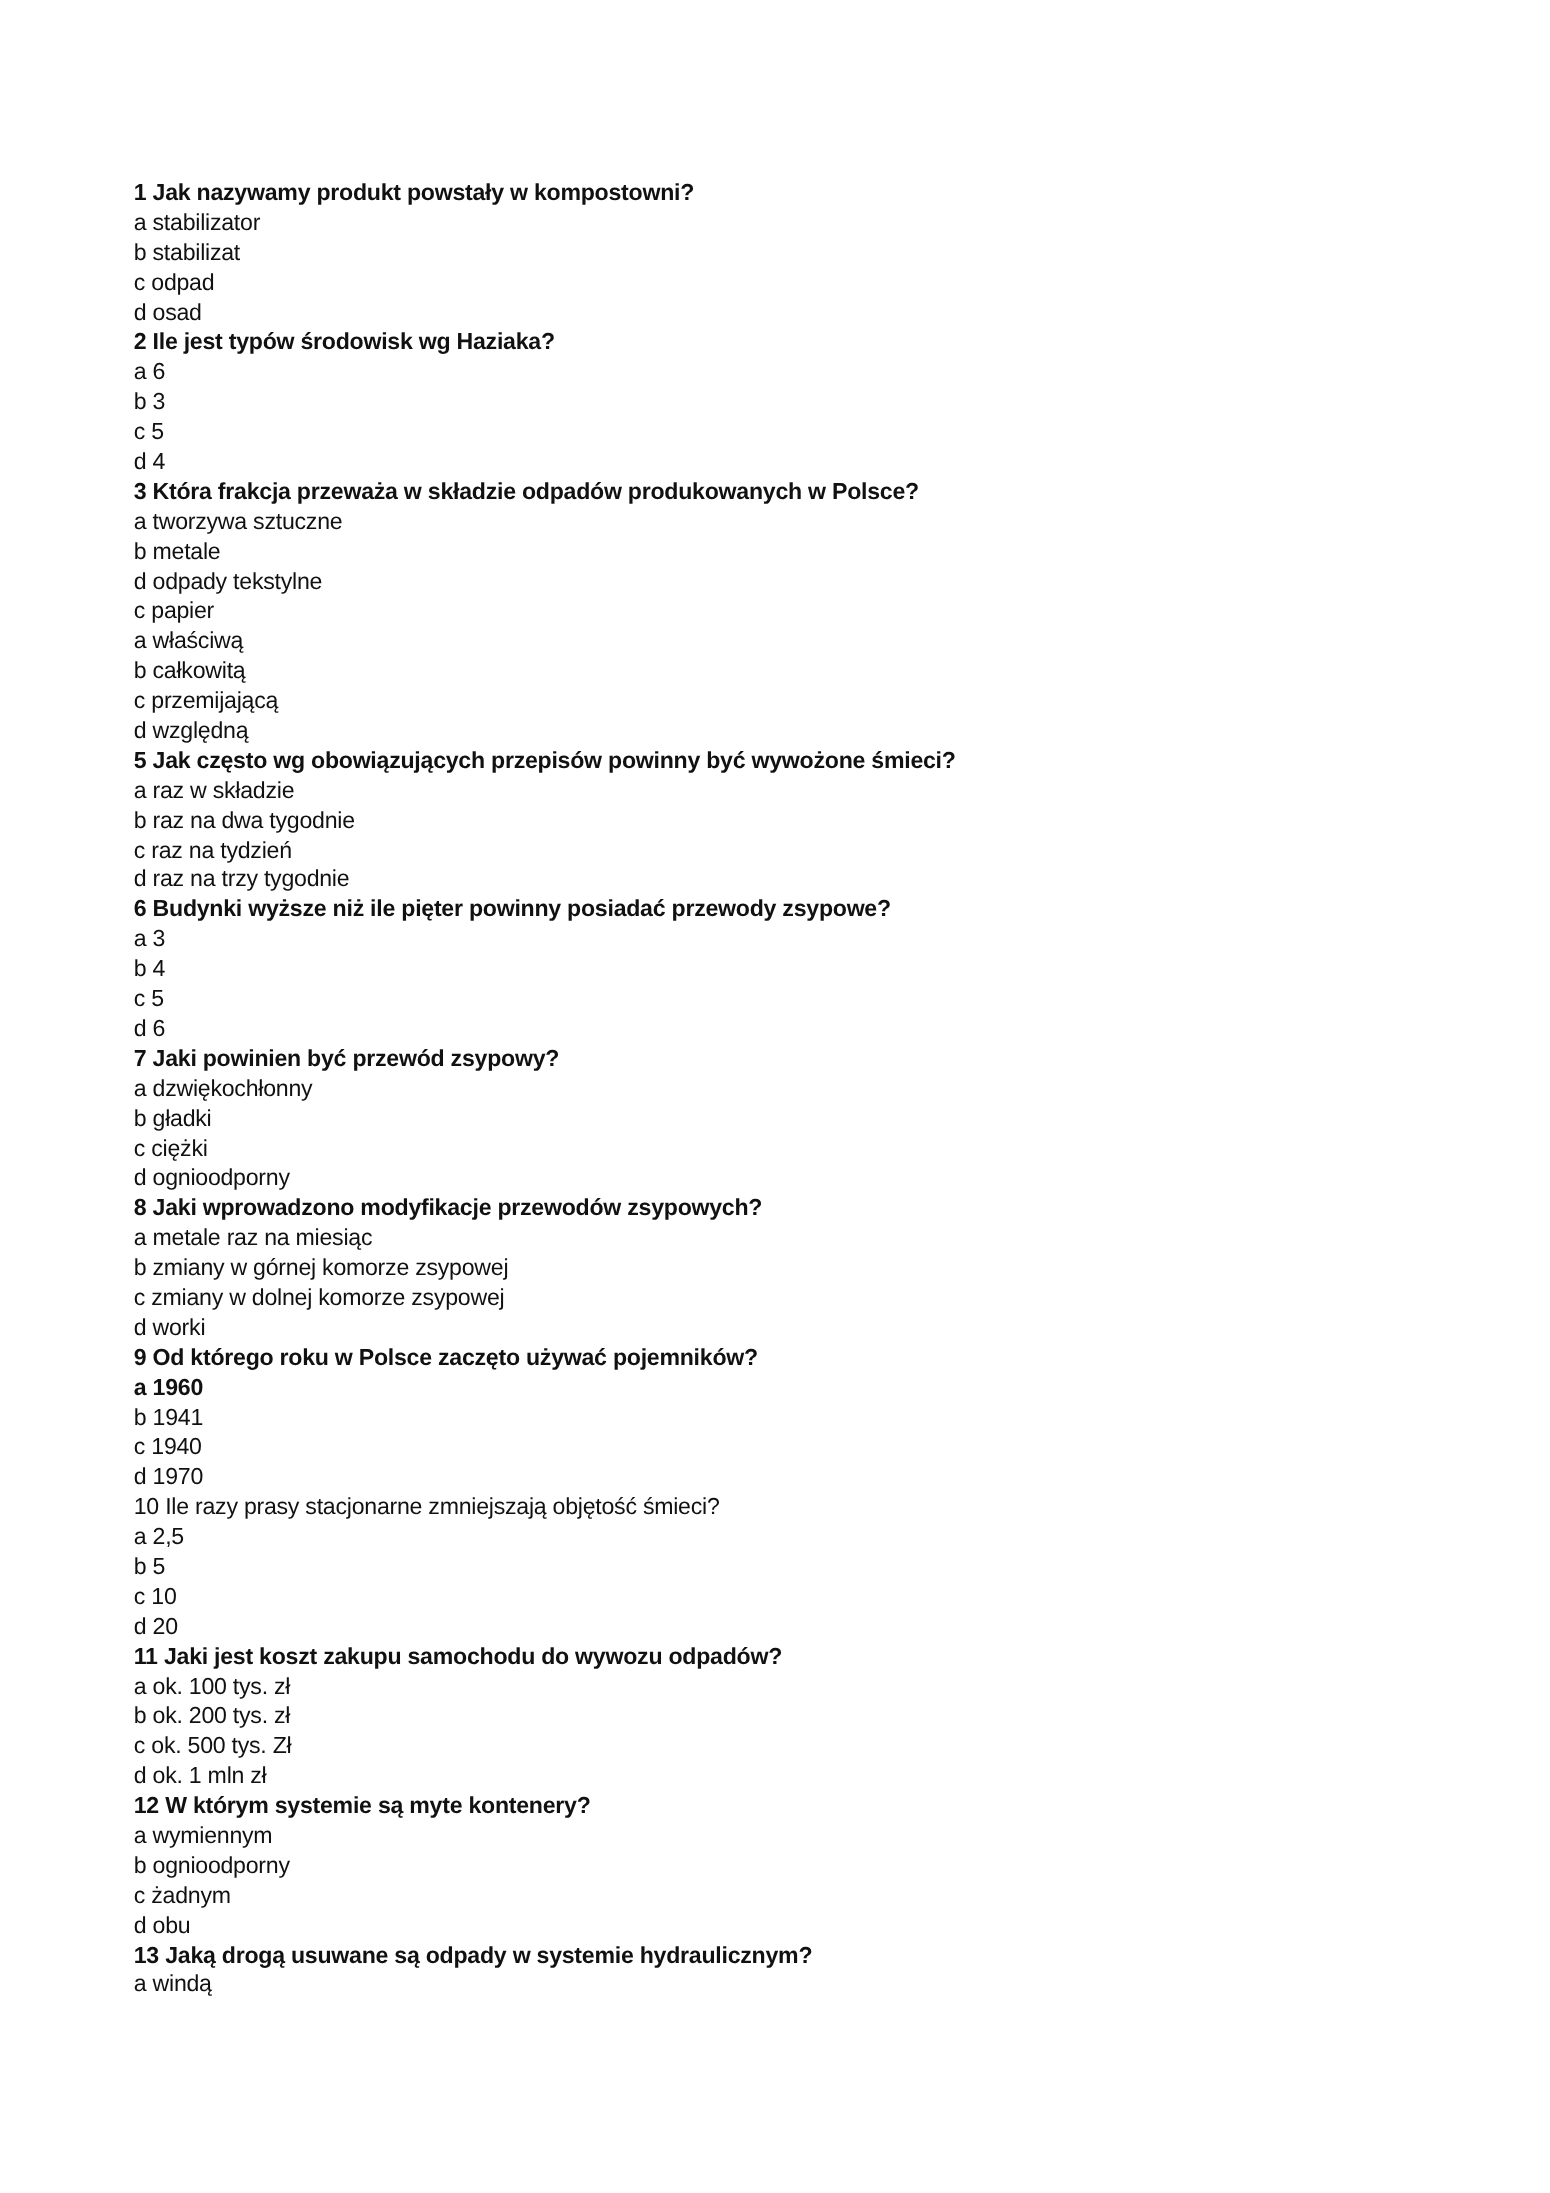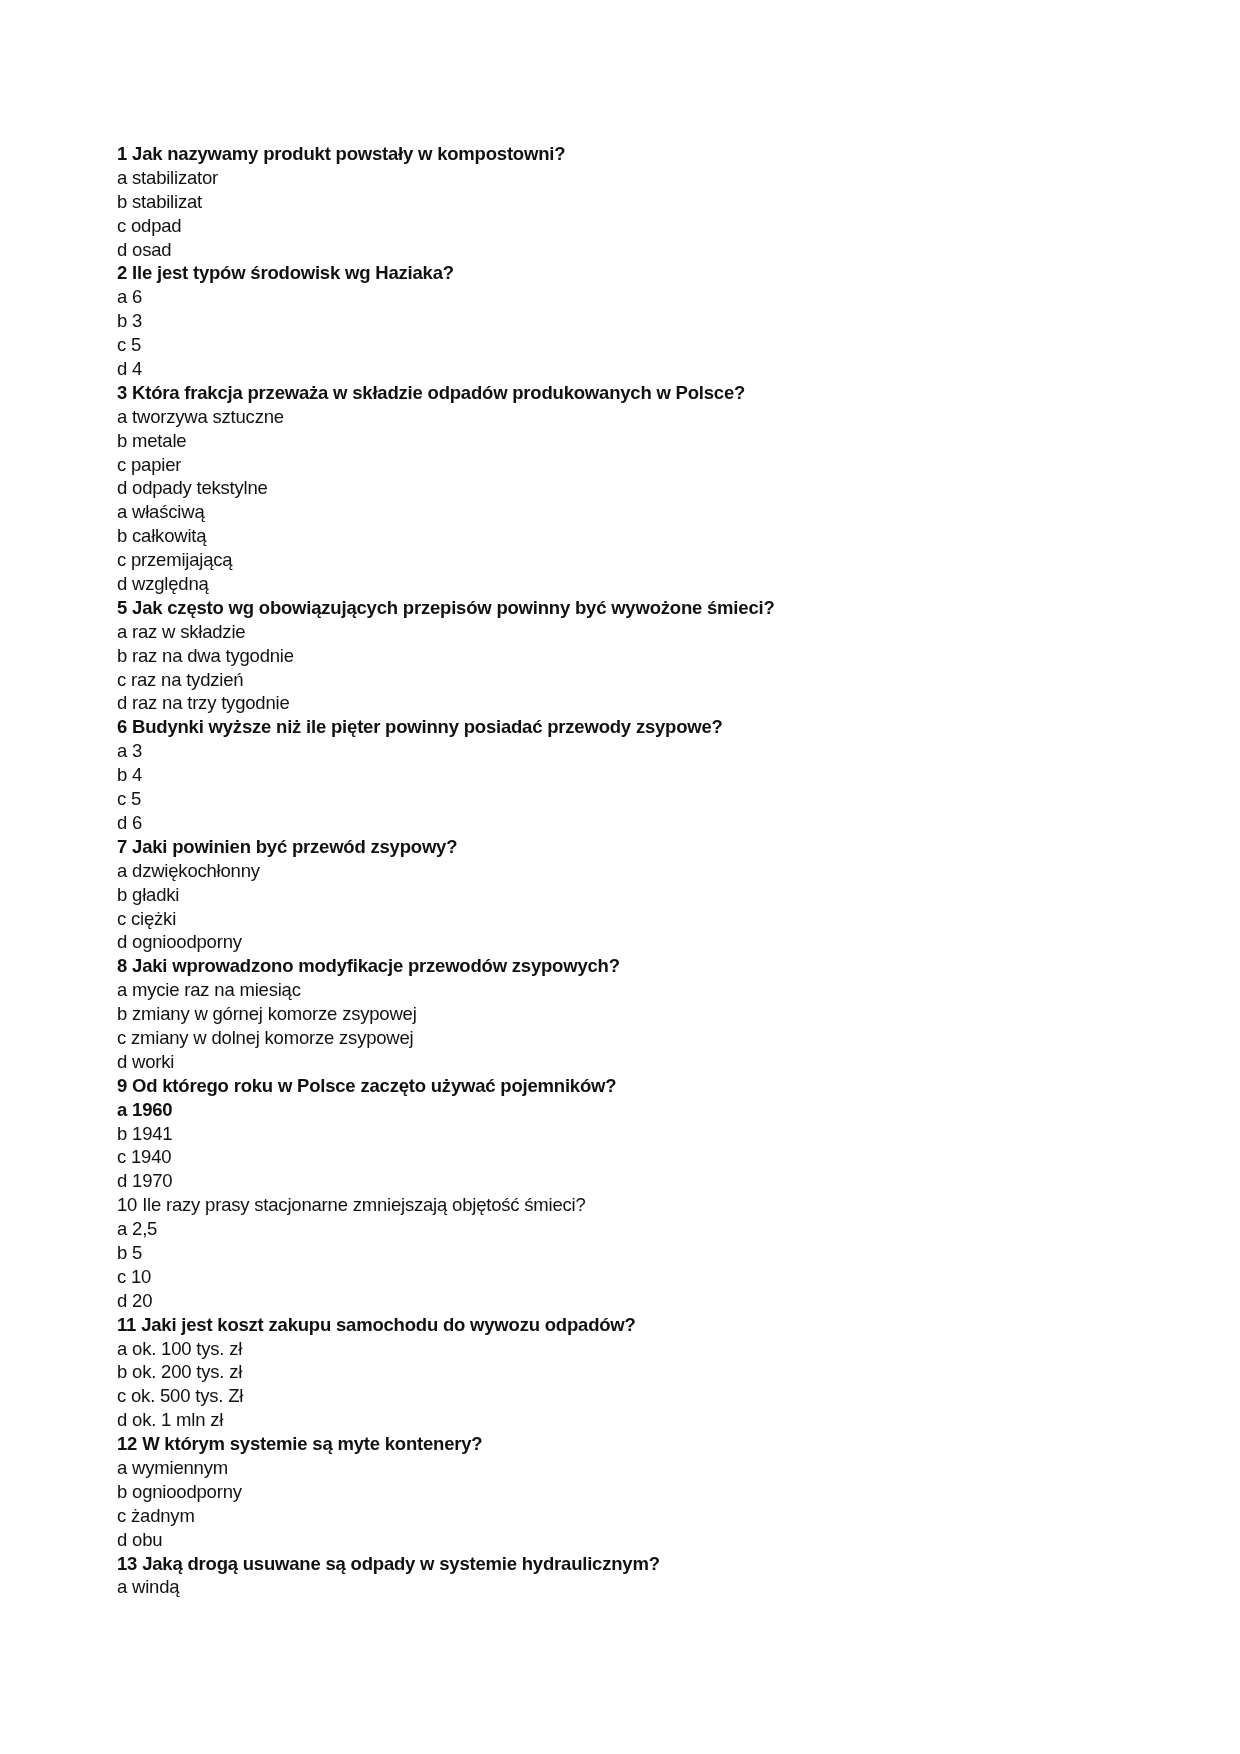--- a/index.html
+++ b/index.html
@@ -1,17 +1,17 @@
 <!DOCTYPE html>
 <html><head>
 <meta charset="utf-8">
 <style>
   html, body { margin: 0; padding: 0; background: #ffffff; }
   body { width: 1240px; height: 1754px; position: relative; overflow: hidden; }
-  .page { position: absolute; left: 117px; top: 142px; width: 1000px; }
+  .page { position: absolute; left: 107px; top: 142px; width: 1000px; }
   .line {
     font-family: "Liberation Sans", sans-serif;
     font-size: 18.5px;
     line-height: 23.9px;
     height: 23.9px;
     color: #111111;
     white-space: nowrap;
     letter-spacing: -0.2px;
   }
   .q { font-weight: bold; }
@@ -28,43 +28,43 @@
     <div class="line o"><span>c</span> <span>odpad</span></div>
     <div class="line o"><span>d</span> <span>osad</span></div>
     <div class="line q"><span>2</span> <span>Ile jest typów środowisk wg Haziaka?</span></div>
     <div class="line o"><span>a</span> <span>6</span></div>
     <div class="line o"><span>b</span> <span>3</span></div>
     <div class="line o"><span>c</span> <span>5</span></div>
     <div class="line o"><span>d</span> <span>4</span></div>
     <div class="line q"><span>3</span> <span>Która frakcja przeważa w składzie odpadów produkowanych w Polsce?</span></div>
     <div class="line o"><span>a</span> <span>tworzywa sztuczne</span></div>
     <div class="line o"><span>b</span> <span>metale</span></div>
+    <div class="line o"><span>d</span> <span>odpady tekstylne</span></div>
     <div class="line o"><span>c</span> <span>papier</span></div>
-    <div class="line o"><span>d</span> <span>odpady tekstylne</span></div>
     <div class="line o"><span>a</span> <span>właściwą</span></div>
     <div class="line o"><span>b</span> <span>całkowitą</span></div>
     <div class="line o"><span>c</span> <span>przemijającą</span></div>
     <div class="line o"><span>d</span> <span>względną</span></div>
     <div class="line q"><span>5</span> <span>Jak często wg obowiązujących przepisów powinny być wywożone śmieci?</span></div>
     <div class="line o"><span>a</span> <span>raz w składzie</span></div>
     <div class="line o"><span>b</span> <span>raz na dwa tygodnie</span></div>
     <div class="line o"><span>c</span> <span>raz na tydzień</span></div>
     <div class="line o"><span>d</span> <span>raz na trzy tygodnie</span></div>
     <div class="line q"><span>6</span> <span>Budynki wyższe niż ile pięter powinny posiadać przewody zsypowe?</span></div>
     <div class="line o"><span>a</span> <span>3</span></div>
     <div class="line o"><span>b</span> <span>4</span></div>
     <div class="line o"><span>c</span> <span>5</span></div>
     <div class="line o"><span>d</span> <span>6</span></div>
     <div class="line q"><span>7</span> <span>Jaki powinien być przewód zsypowy?</span></div>
     <div class="line o"><span>a</span> <span>dzwiękochłonny</span></div>
     <div class="line o"><span>b</span> <span>gładki</span></div>
     <div class="line o"><span>c</span> <span>ciężki</span></div>
     <div class="line o"><span>d</span> <span>ognioodporny</span></div>
     <div class="line q"><span>8</span> <span>Jaki wprowadzono modyfikacje przewodów zsypowych?</span></div>
-    <div class="line o"><span>a</span> <span>mycie raz na miesiąc</span></div>
+    <div class="line o"><span>a</span> <span>metale raz na miesiąc</span></div>
     <div class="line o"><span>b</span> <span>zmiany w górnej komorze zsypowej</span></div>
     <div class="line o"><span>c</span> <span>zmiany w dolnej komorze zsypowej</span></div>
     <div class="line o"><span>d</span> <span>worki</span></div>
     <div class="line q"><span>9</span> <span>Od którego roku w Polsce zaczęto używać pojemników?</span></div>
     <div class="line b"><span>a</span> <span>1960</span></div>
     <div class="line o"><span>b</span> <span>1941</span></div>
     <div class="line o"><span>c</span> <span>1940</span></div>
     <div class="line o"><span>d</span> <span>1970</span></div>
     <div class="line o"><span>10</span> <span>Ile razy prasy stacjonarne zmniejszają objętość śmieci?</span></div>
     <div class="line o"><span>a</span> <span>2,5</span></div>

